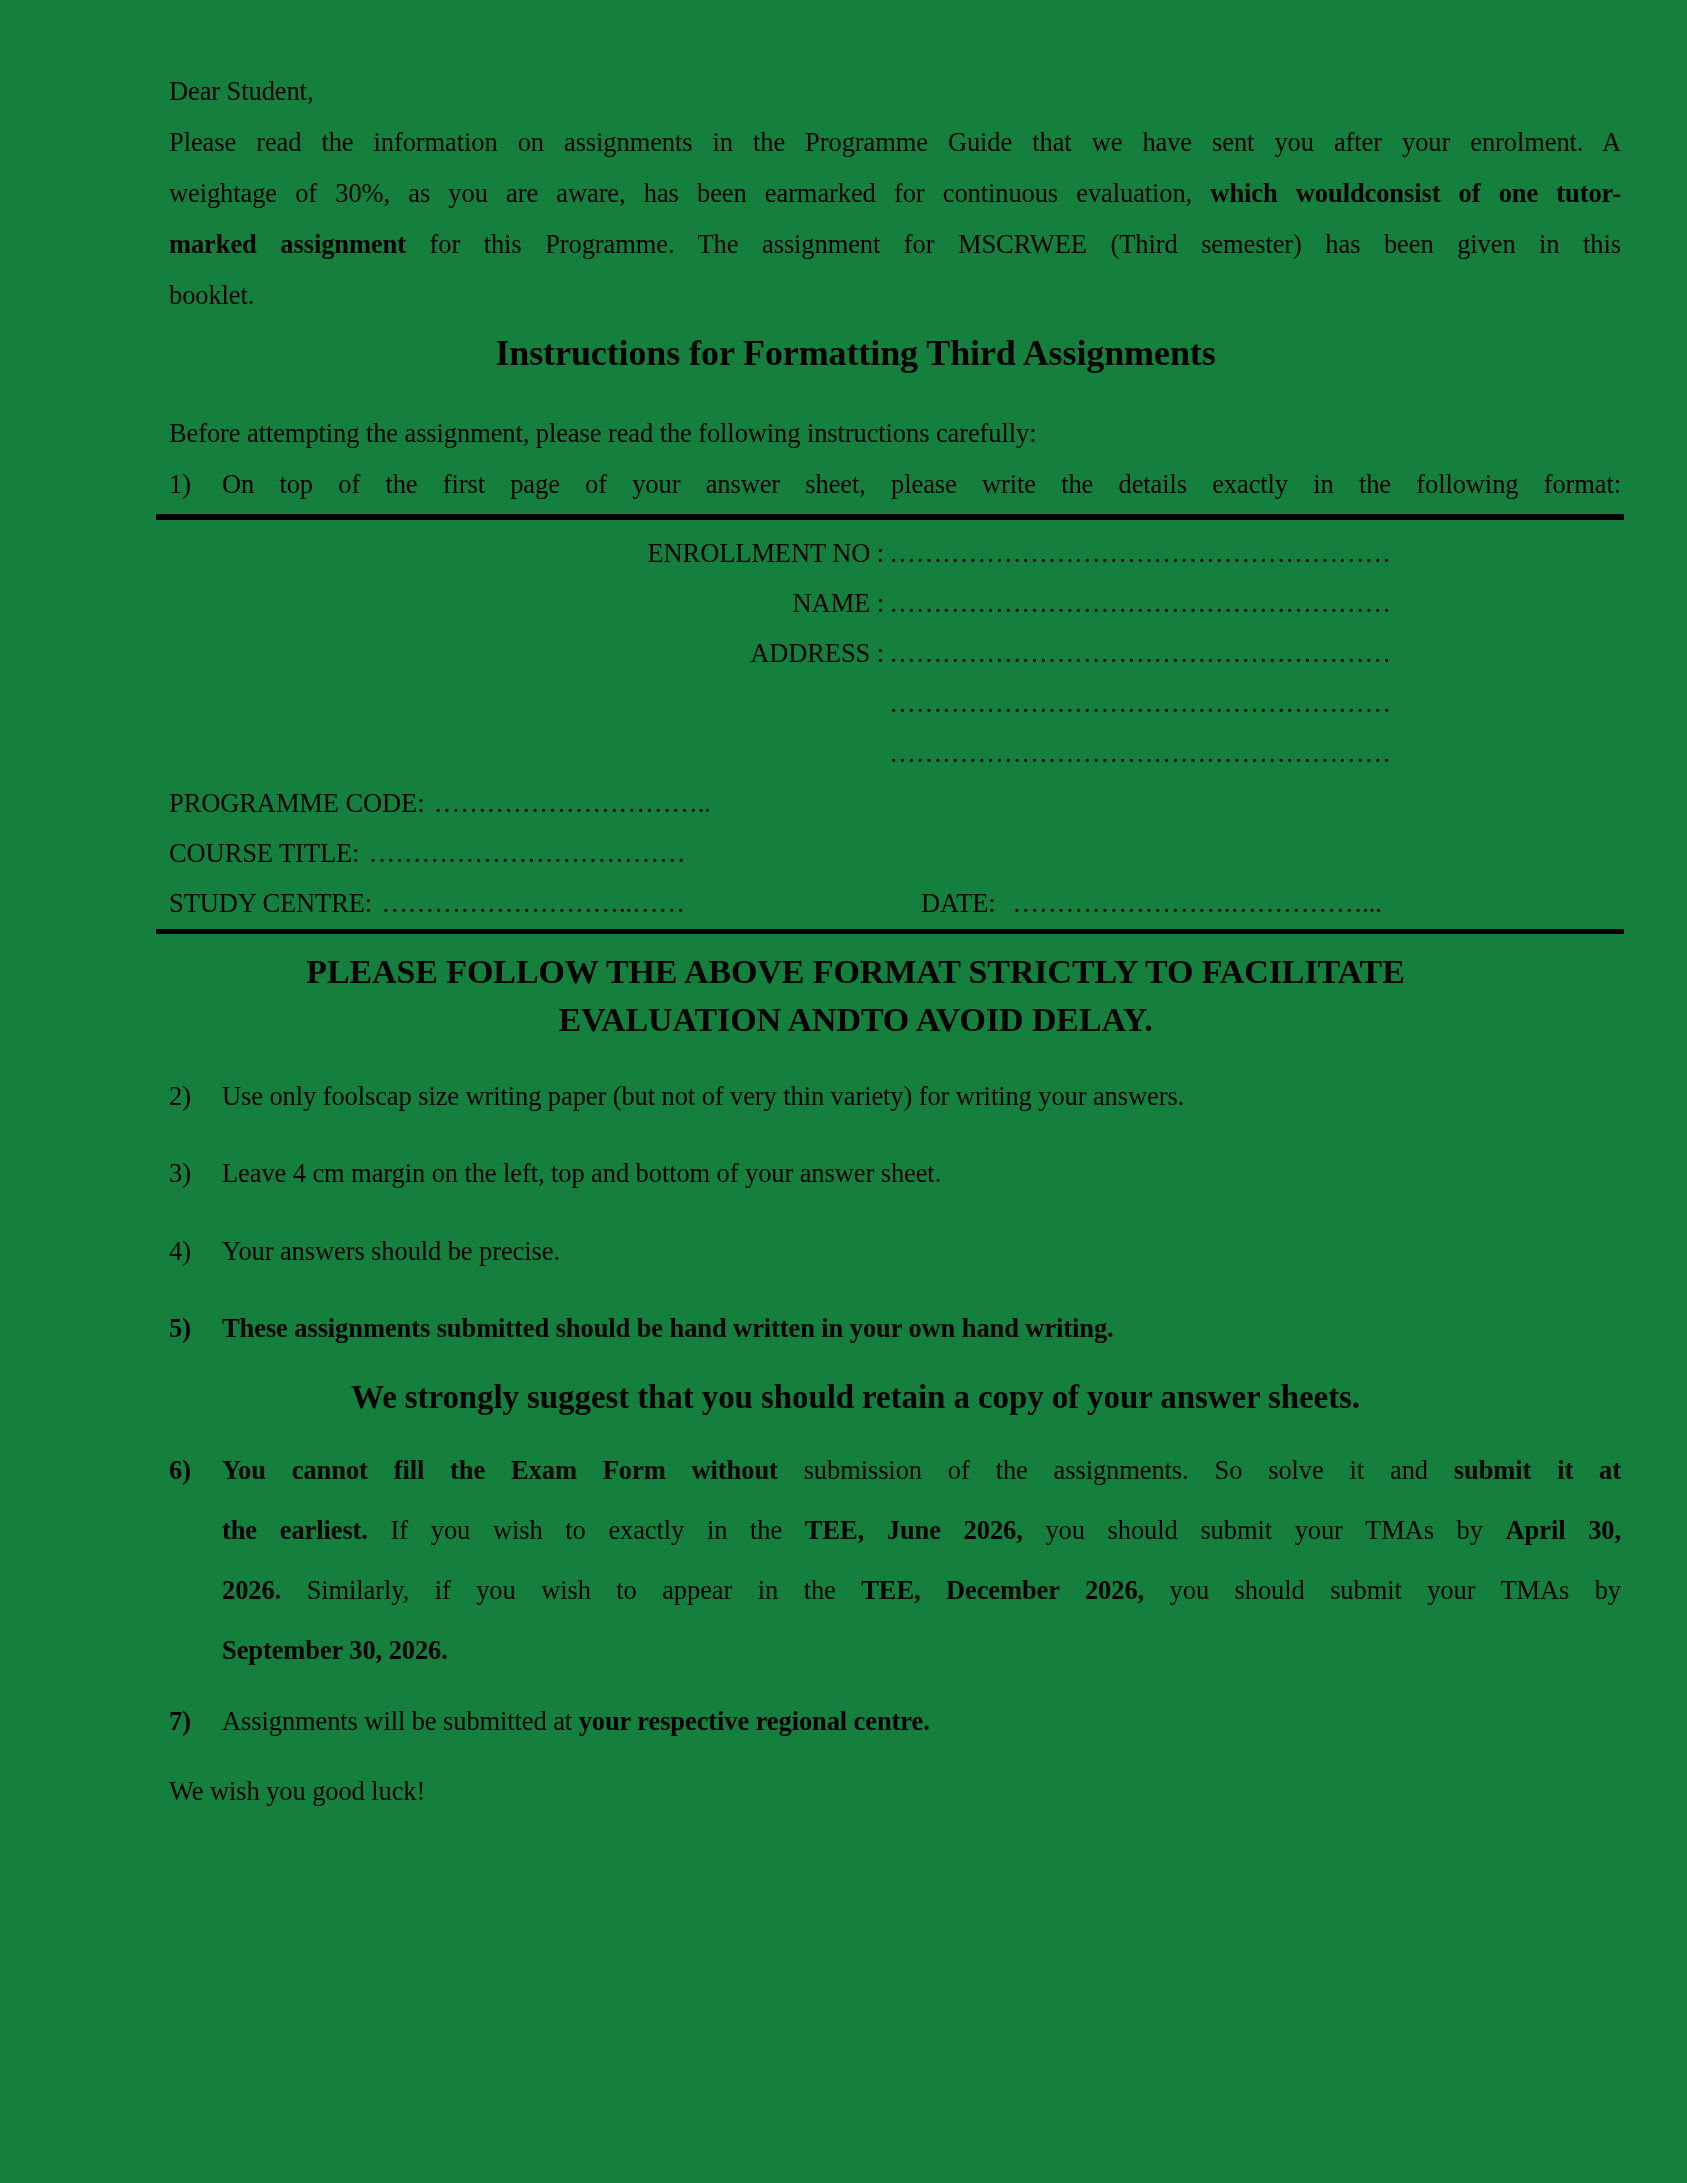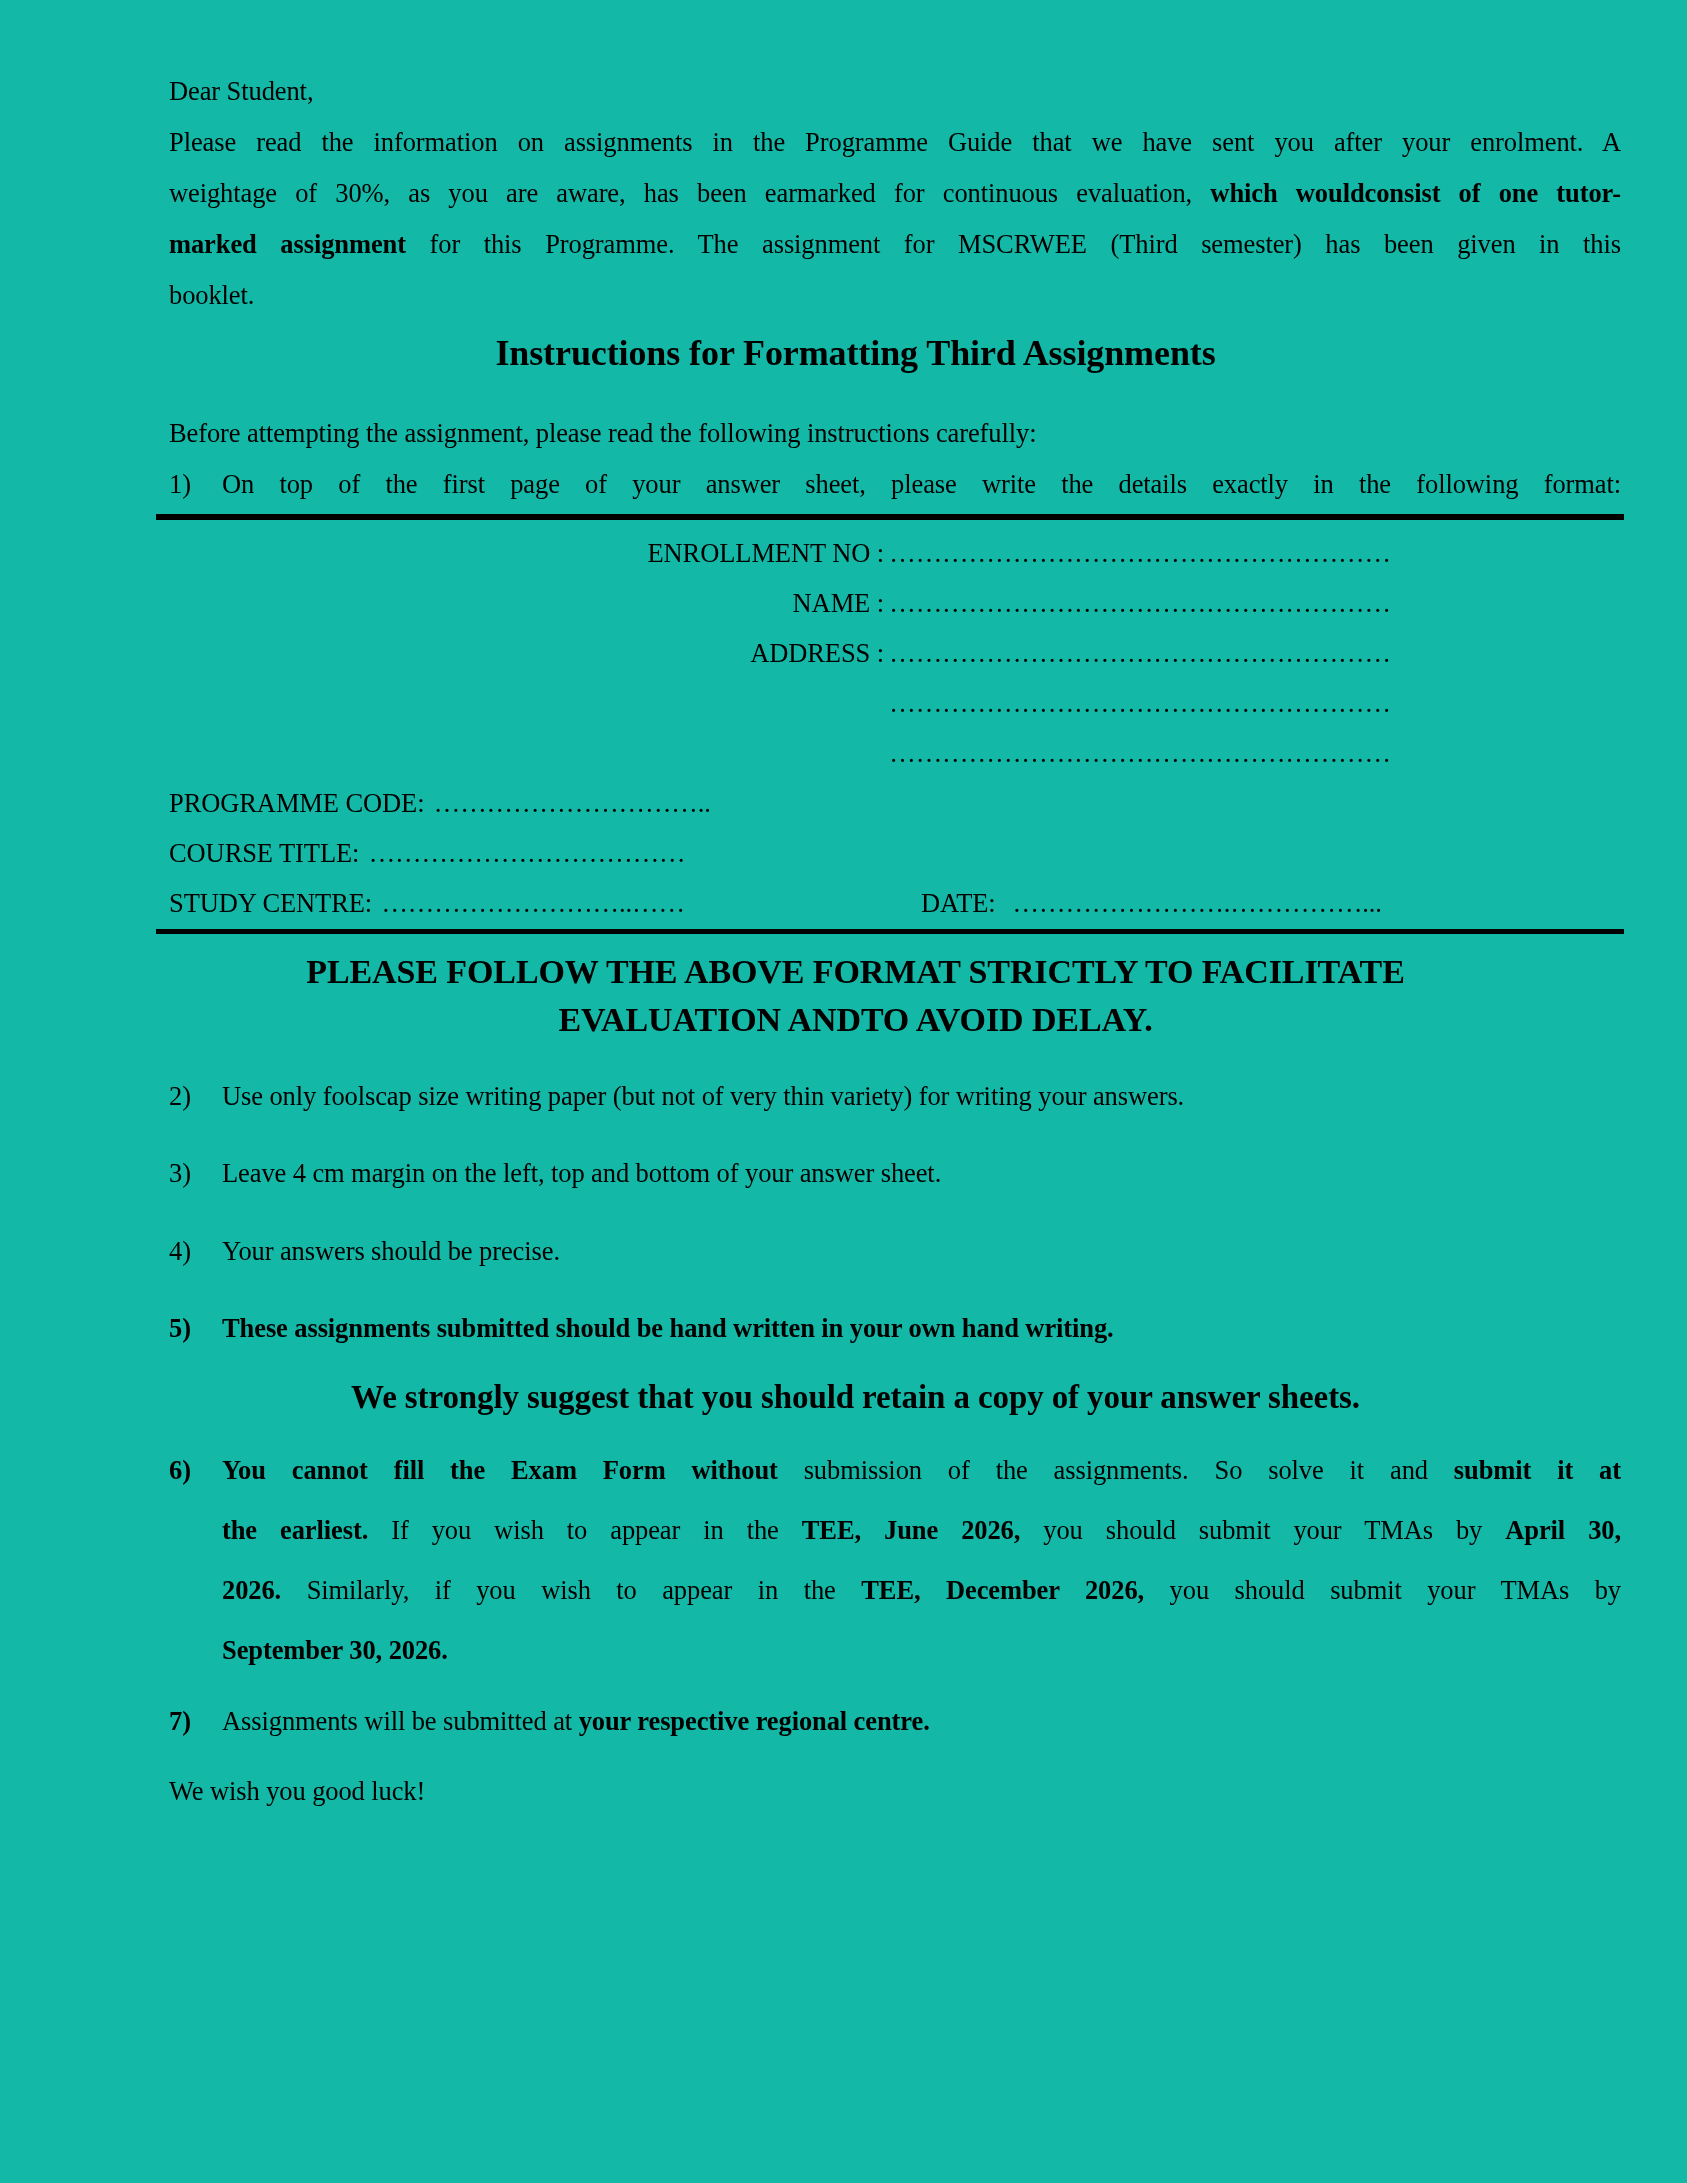--- a/index.html
+++ b/index.html
@@ -1,21 +1,21 @@
 <!DOCTYPE html>
 <html style="font-size:10.6px"><head>
 <meta charset="utf-8">
 <style>
   html, body { margin: 0; padding: 0; background: #e8e8e8; }
   .page {
     position: relative;
     width: 1687px;
     height: 2183px;
     margin: 0 auto;
-    background: #14b8a6;
+    background: #15803d;
     color: #000000;
     font-family: "Liberation Serif", "DejaVu Serif", serif;
     font-size: 26.5px;
     box-sizing: border-box;
     padding: 66px 66px 0 169px;
     letter-spacing: -0.1px;
   }
   .salutation { line-height: 51px; }
   .para { margin: 0; }
   .jline {
@@ -172,21 +172,21 @@
     <span class="num b">5)</span>
     <div class="ibody b">These assignments submitted should be hand written in your own hand writing.</div>
   </div>
 
   <div class="retain-note">We strongly suggest that you should retain a copy of your answer sheets.</div>
 
   <div class="item item-std item6">
     <span class="num b">6)</span>
     <div class="ibody">
       <div class="jline"><span class="b">You cannot fill the Exam Form without</span><span> submission of the assignments. So solve it and </span><span class="b">submit it at</span></div>
-      <div class="jline"><span class="b">the earliest.</span><span> If you wish to appear in the </span><span class="b">TEE, June 2026,</span><span> you should submit your TMAs by </span><span class="b">April 30,</span></div>
+      <div class="jline"><span class="b">the earliest.</span><span> If you wish to exactly in the </span><span class="b">TEE, June 2026,</span><span> you should submit your TMAs by </span><span class="b">April 30,</span></div>
       <div class="jline"><span class="b">2026.</span><span> Similarly, if you wish to appear in the </span><span class="b">TEE, December 2026,</span><span> you should submit your TMAs by</span></div>
       <div class="lline"><span class="b">September 30, 2026.</span></div>
     </div>
   </div>
 
   <div class="item item-std item7">
     <span class="num b">7)</span>
     <div class="ibody"><span>Assignments will be submitted at </span><span class="b">your respective regional centre.</span></div>
   </div>
 

